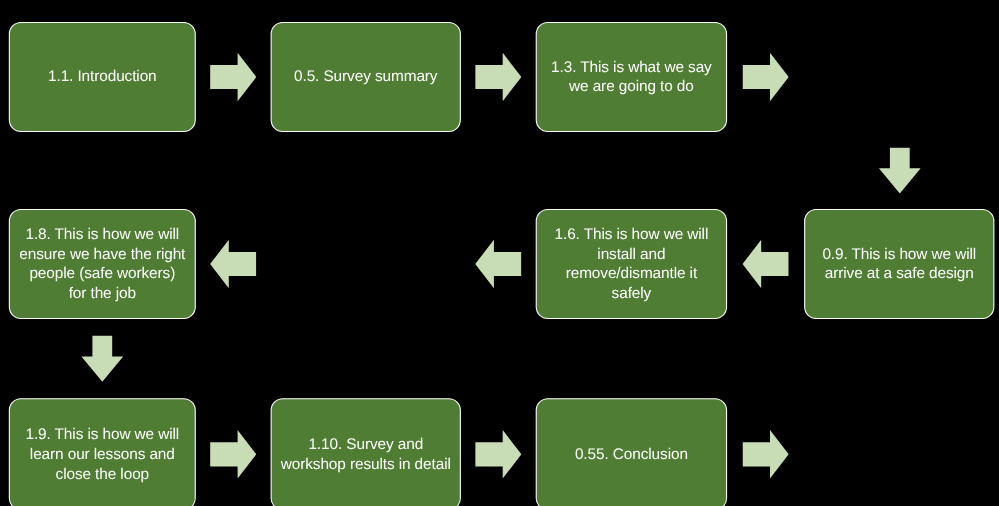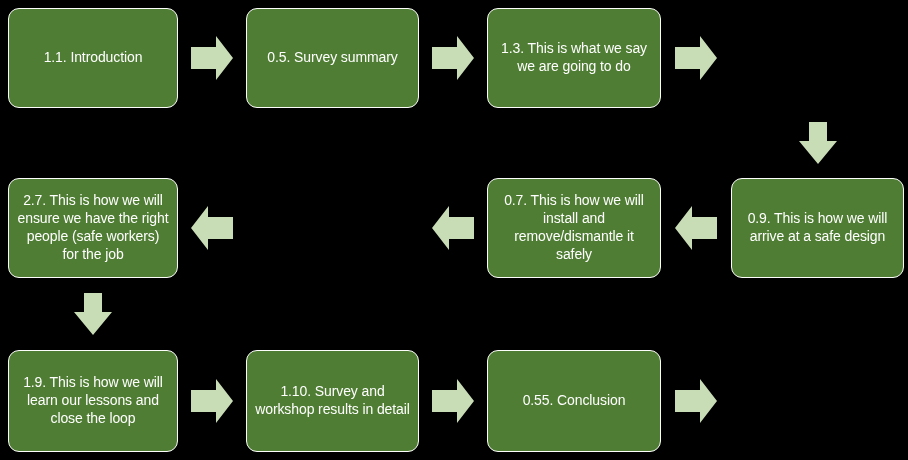--- a/index.html
+++ b/index.html
@@ -16,21 +16,21 @@
     background: var(--background);
     overflow: hidden;
     font-family: "Liberation Sans", sans-serif;
   }
   .diagram {
     position: relative;
     width: 908px; height: 460px;
     display: grid;
     grid-template-columns: 170px 68px 173px 68px 174px 70px 173px;
     grid-template-rows: 100px 70px 100px 72px 102px;
-    padding: 8px 4px 8px 8px;
+    padding: 20px 4px 8px 8px;
   }
   .box {
     background: var(--box-fill);
     border: 1.5px solid var(--box-border);
     border-radius: 11px;
     color: var(--box-text);
     display: flex;
     align-items: center;
     justify-content: center;
     text-align: center;
@@ -75,32 +75,32 @@
         <polygon points="0,11 25,11 25,0 42,22 25,44 25,33 0,33"></polygon>
       </svg>
   </div>
 
   <div class="cell c7 r2">
     <svg class="arrow" width="38" height="42" viewBox="0 0 38 42">
         <polygon points="10,0 28,0 28,19 38,19 19,42 0,19 10,19"></polygon>
       </svg>
   </div>
 
-  <div class="box c1 r3">2.7. This is how we will ensure we have the right people (safe workers) for the job</div>
+  <div class="box c1 r3">1.8. This is how we will ensure we have the right people (safe workers) for the job</div>
   <div class="cell c2 r3">
     <svg class="arrow" width="42" height="44" viewBox="0 0 42 44">
         <polygon points="42,11 17,11 17,0 0,22 17,44 17,33 42,33"></polygon>
       </svg>
   </div>
   <div class="cell c4 r3">
     <svg class="arrow" width="42" height="44" viewBox="0 0 42 44">
         <polygon points="42,11 17,11 17,0 0,22 17,44 17,33 42,33"></polygon>
       </svg>
   </div>
-  <div class="box c5 r3">0.7. This is how we will install and remove/dismantle it safely</div>
+  <div class="box c5 r3">1.6. This is how we will install and remove/dismantle it safely</div>
   <div class="cell c6 r3">
     <svg class="arrow" width="42" height="44" viewBox="0 0 42 44">
         <polygon points="42,11 17,11 17,0 0,22 17,44 17,33 42,33"></polygon>
       </svg>
   </div>
   <div class="box c7 r3">0.9. This is how we will arrive at a safe design</div>
 
   <div class="cell c1 r4">
     <svg class="arrow" width="38" height="42" viewBox="0 0 38 42">
         <polygon points="10,0 28,0 28,19 38,19 19,42 0,19 10,19"></polygon>

